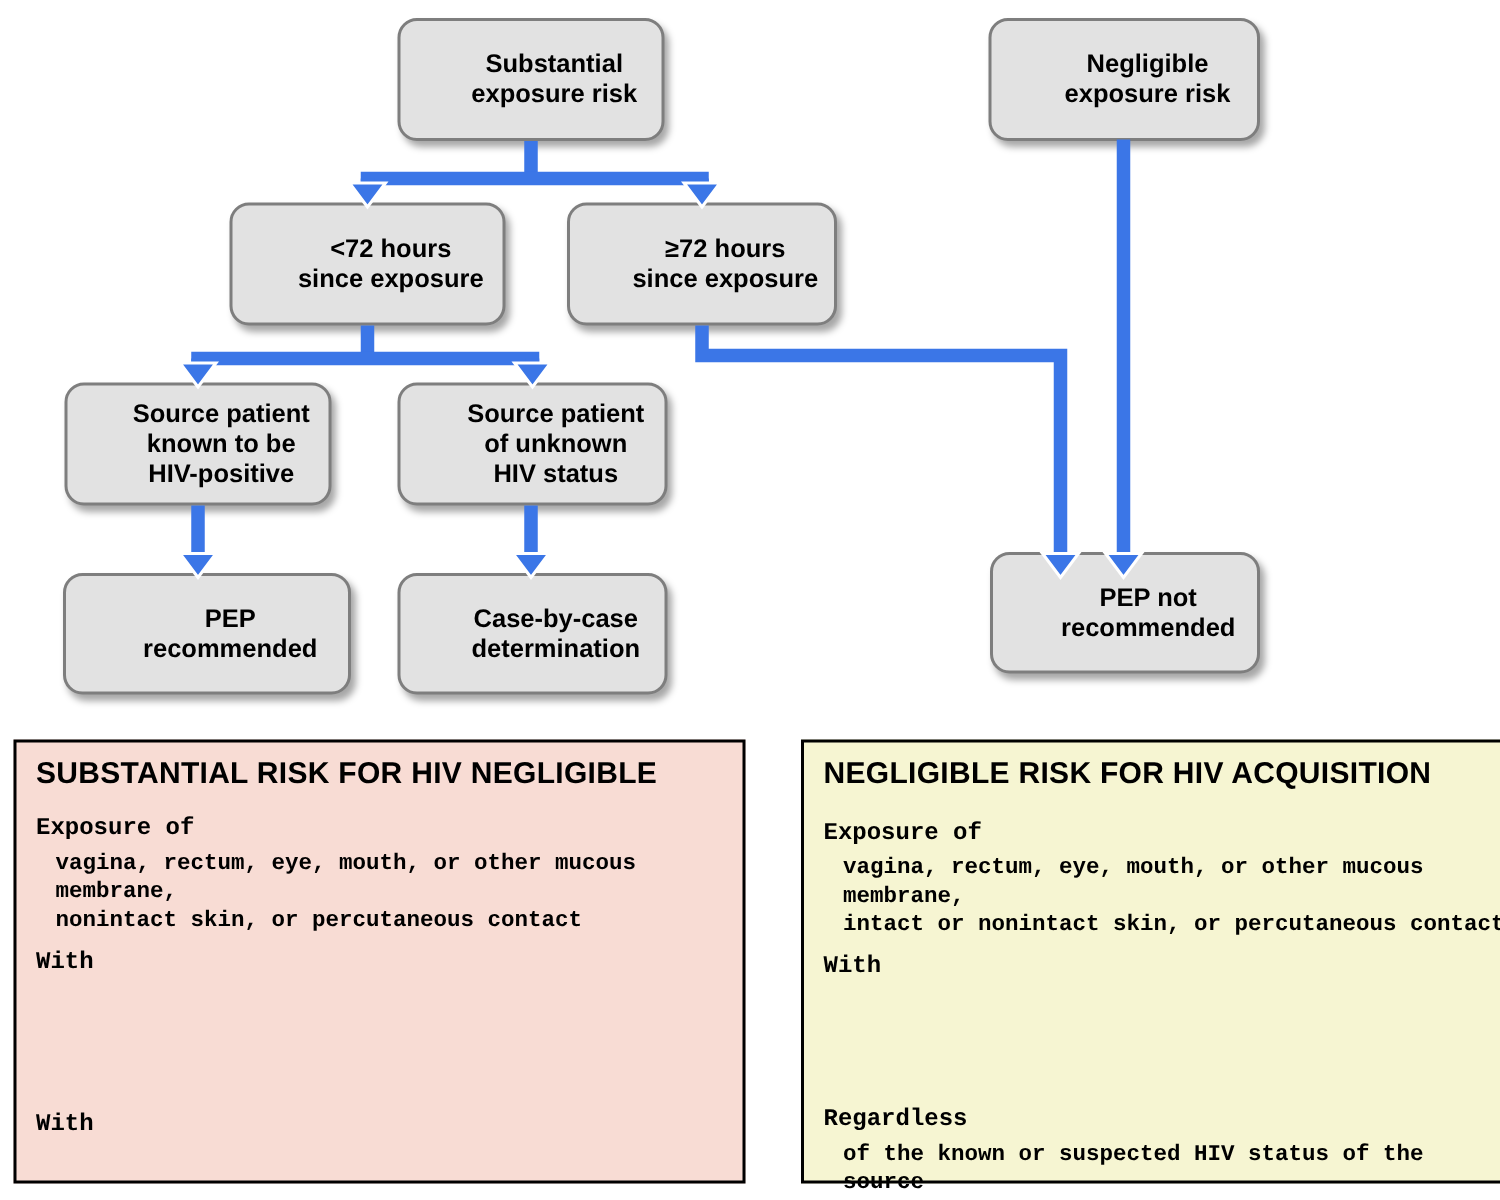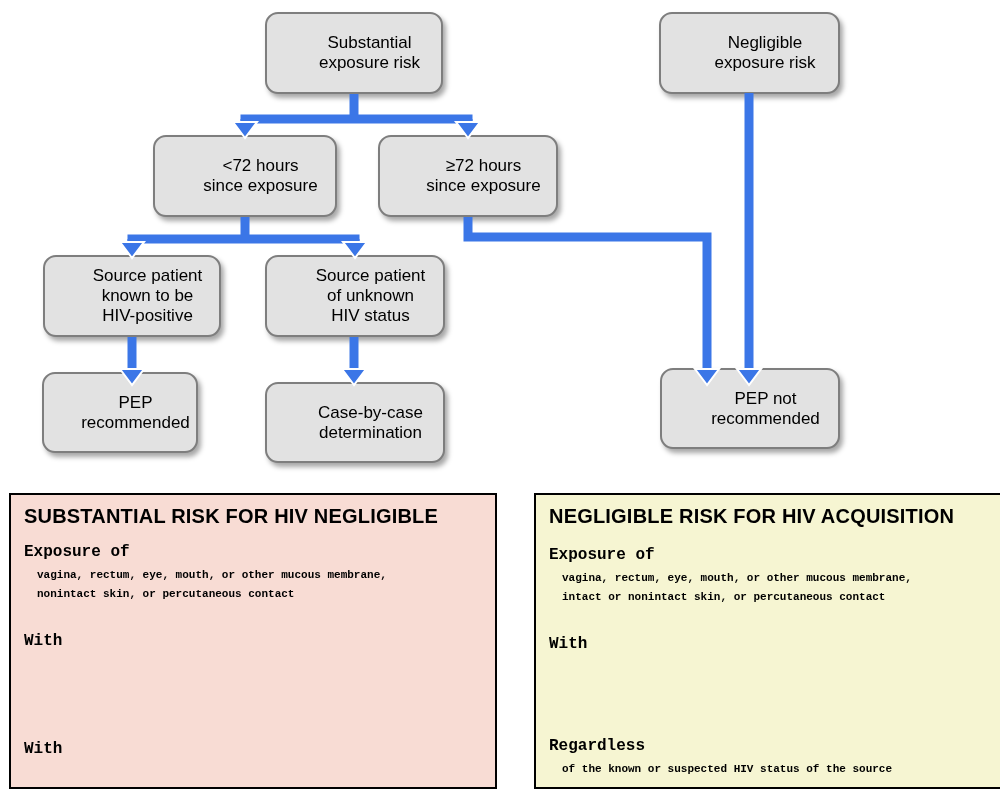--- a/index.html
+++ b/index.html
@@ -16,41 +16,41 @@
     position:relative;width:1000px;height:800px;background:#ffffff;overflow:hidden;
     font-family:"Liberation Sans",sans-serif;color:var(--text);
   }
   .node{
     position:absolute;box-sizing:border-box;
     background:var(--node-fill);
     border:2px solid var(--node-border);
     border-radius:13px;
     box-shadow:3px 4px 5px rgba(0,0,0,0.35);
     display:flex;align-items:center;justify-content:center;
-    text-align:center;font-weight:400;font-size:17px;line-height:20px;
+    text-align:center;font-weight:700;font-size:17px;line-height:20px;
     white-space:pre-line;z-index:1;padding-left:31px;
   }
   .connectors{position:absolute;left:0;top:0;z-index:2;pointer-events:none;}
   .connectors path{stroke:var(--arrow);stroke-width:9;fill:none;}
   .connectors path.sq{stroke-linecap:square;}
   .connectors polygon{fill:var(--arrow);stroke:#ffffff;stroke-width:2;}
   .panel{
     position:absolute;box-sizing:border-box;
     border:2px solid var(--panel-border);
     font-weight:700;z-index:1;
   }
   .panel-substantial{background:var(--panel-substantial-bg);}
   .panel-negligible{background:var(--panel-negligible-bg);margin-left:28px;}
   .panel-title{
     position:absolute;left:13px;right:8px;top:10px;
     font-size:20px;line-height:22px;letter-spacing:0.2px;white-space:nowrap;
   }
   .sec{position:absolute;left:13px;right:8px;font-family:Liberation Mono, monospace;}
   .sec-h{font-size:16px;line-height:19px;}
-  .sec-b{font-size:11px;line-height:19px;margin-top:4px;padding-left:13px;white-space:pre-line;}
+  .sec-b{font-size:15px;line-height:19px;margin-top:4px;padding-left:13px;white-space:pre-line;}
 </style>
 </head>
 <body>
 
 <div class="canvas">
 
   <div class="node" style="left:265px;top:12px;width:178px;height:82px">Substantial
 exposure risk</div>
 
   <div class="node" style="left:659px;top:12px;width:181px;height:82px">Negligible
@@ -63,21 +63,21 @@
 since exposure</div>
 
   <div class="node" style="left:43px;top:255px;width:178px;height:82px">Source patient
 known to be
 HIV-positive</div>
 
   <div class="node" style="left:265px;top:255px;width:180px;height:82px">Source patient
 of unknown
 HIV status</div>
 
-  <div class="node" style="left:42px;top:372px;width:156px;height:81px">PEP
+  <div class="node" style="left:42px;top:382px;width:192px;height:81px">PEP
 recommended</div>
 
   <div class="node" style="left:265px;top:382px;width:180px;height:81px">Case-by-case
 determination</div>
 
   <div class="node" style="left:660px;top:368px;width:180px;height:81px">PEP not
 recommended</div>
 
   <svg class="connectors" width="1000" height="490" viewBox="0 0 1000 490">
 

